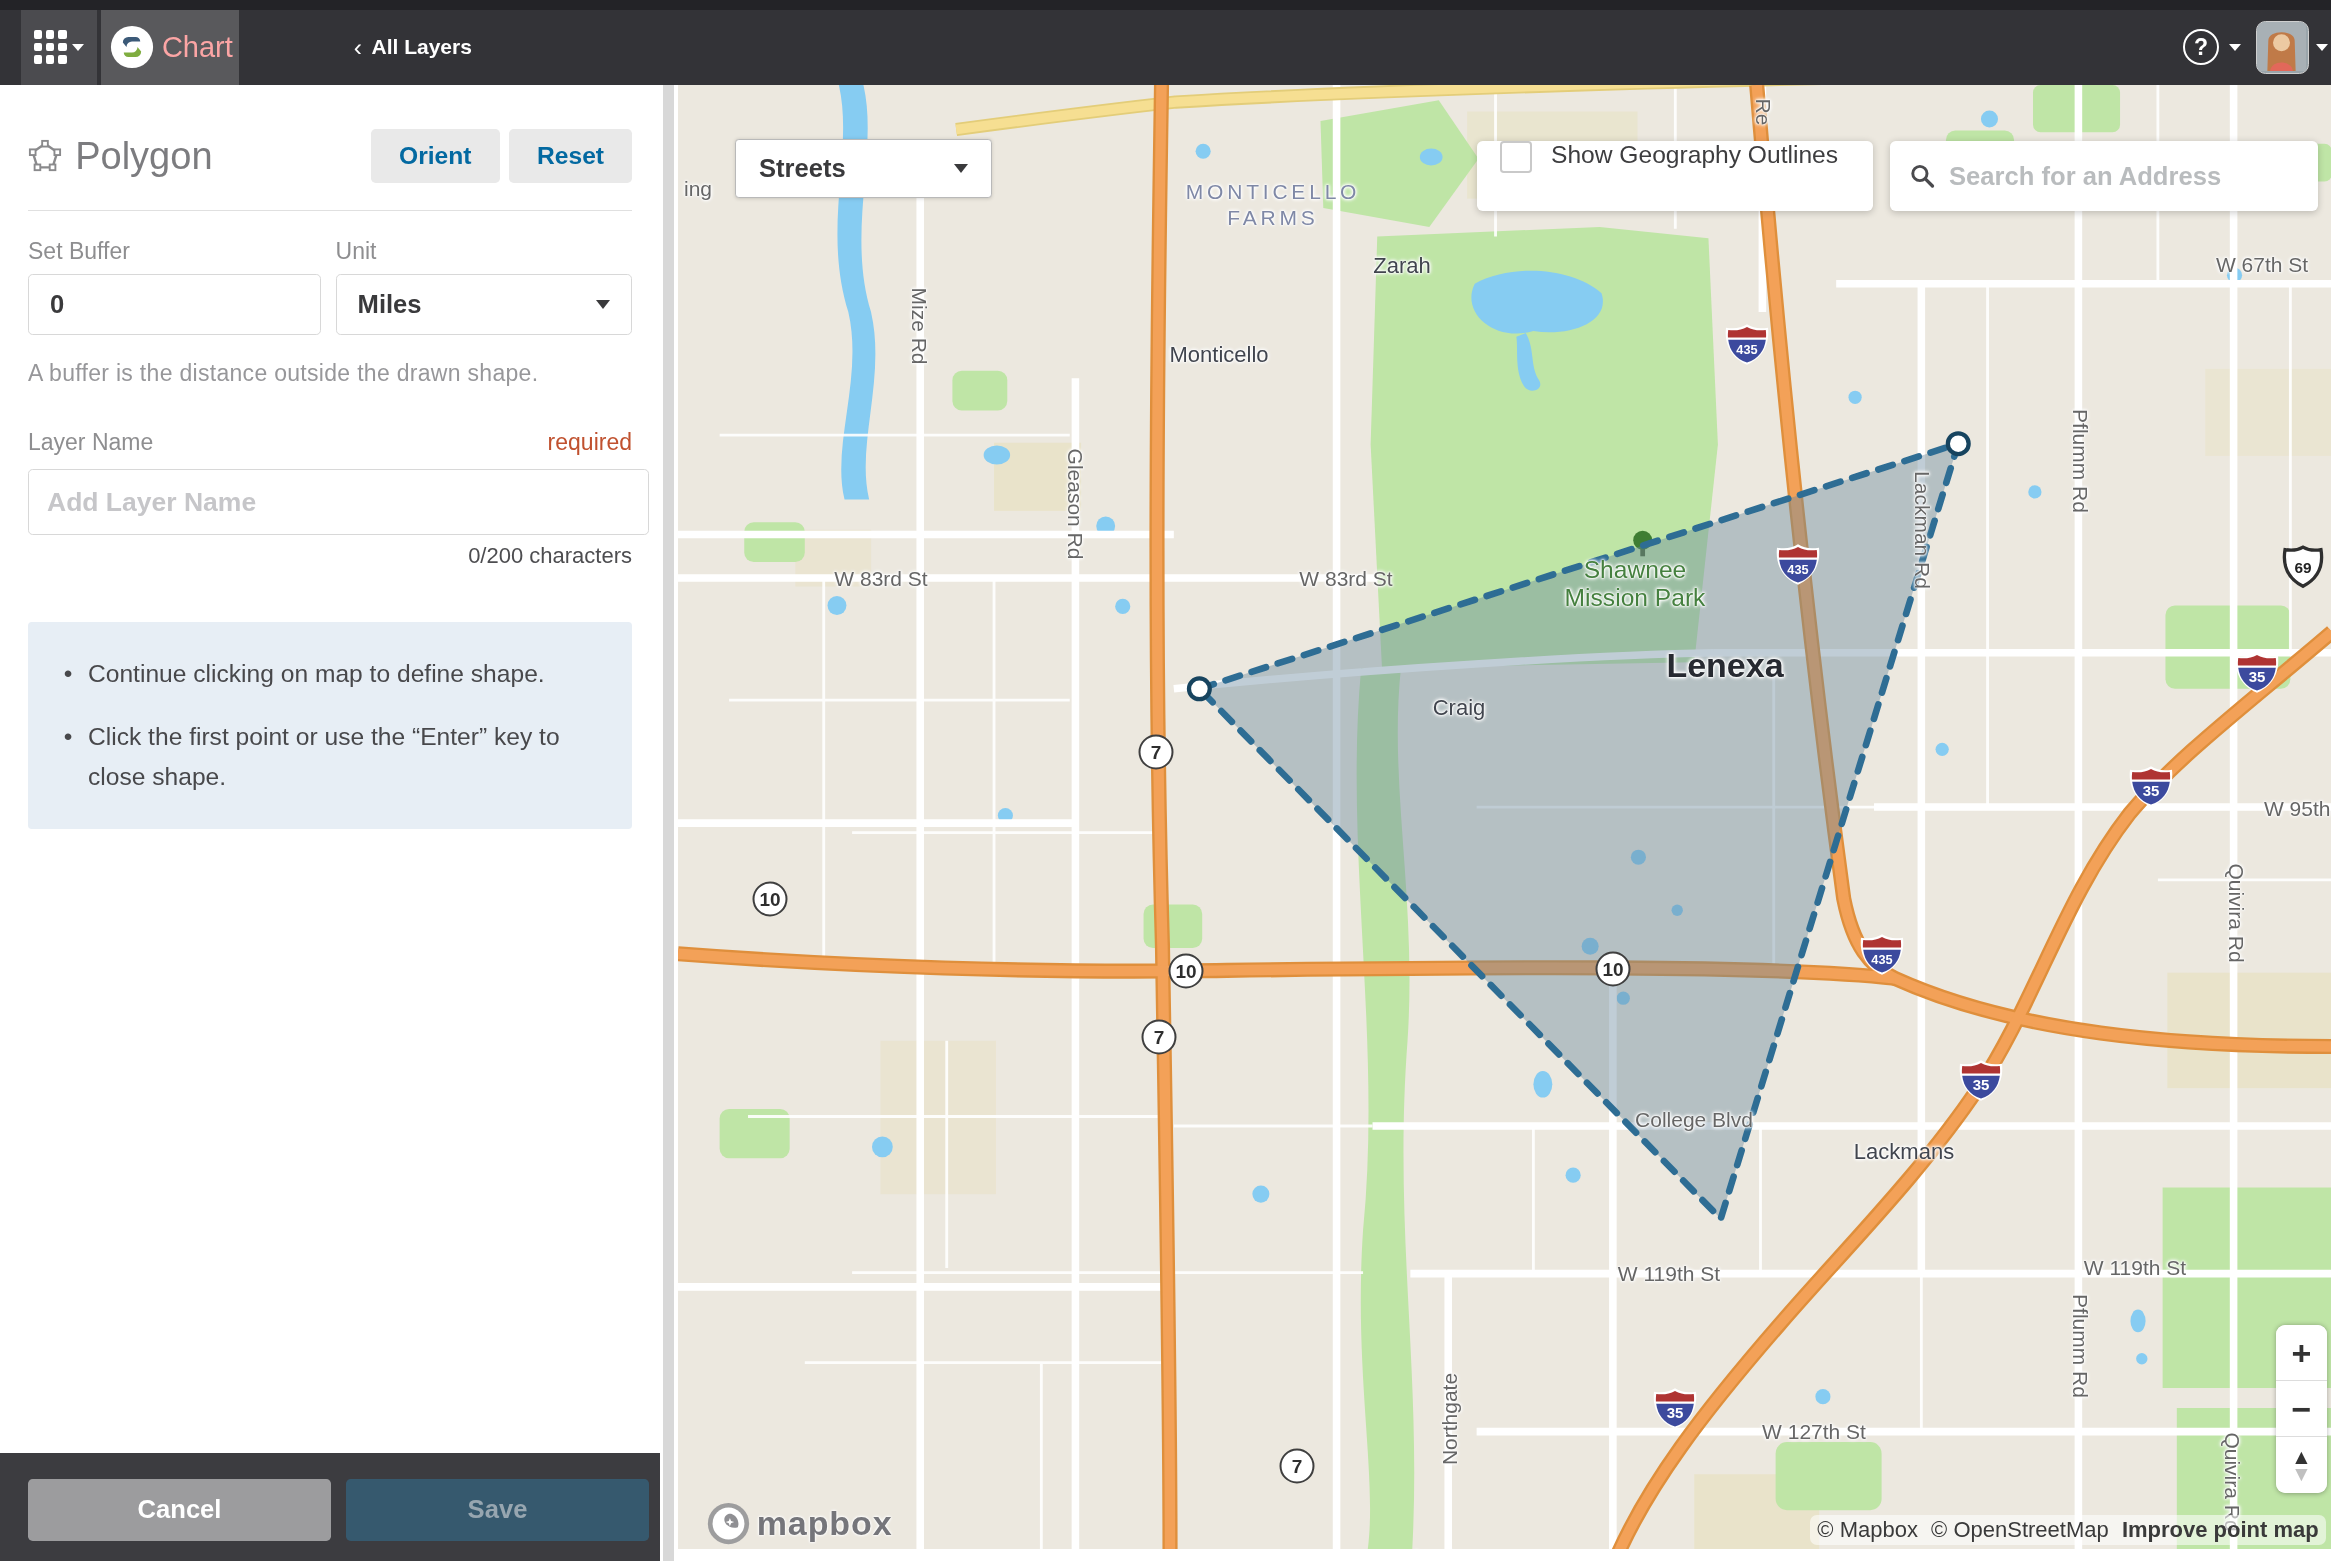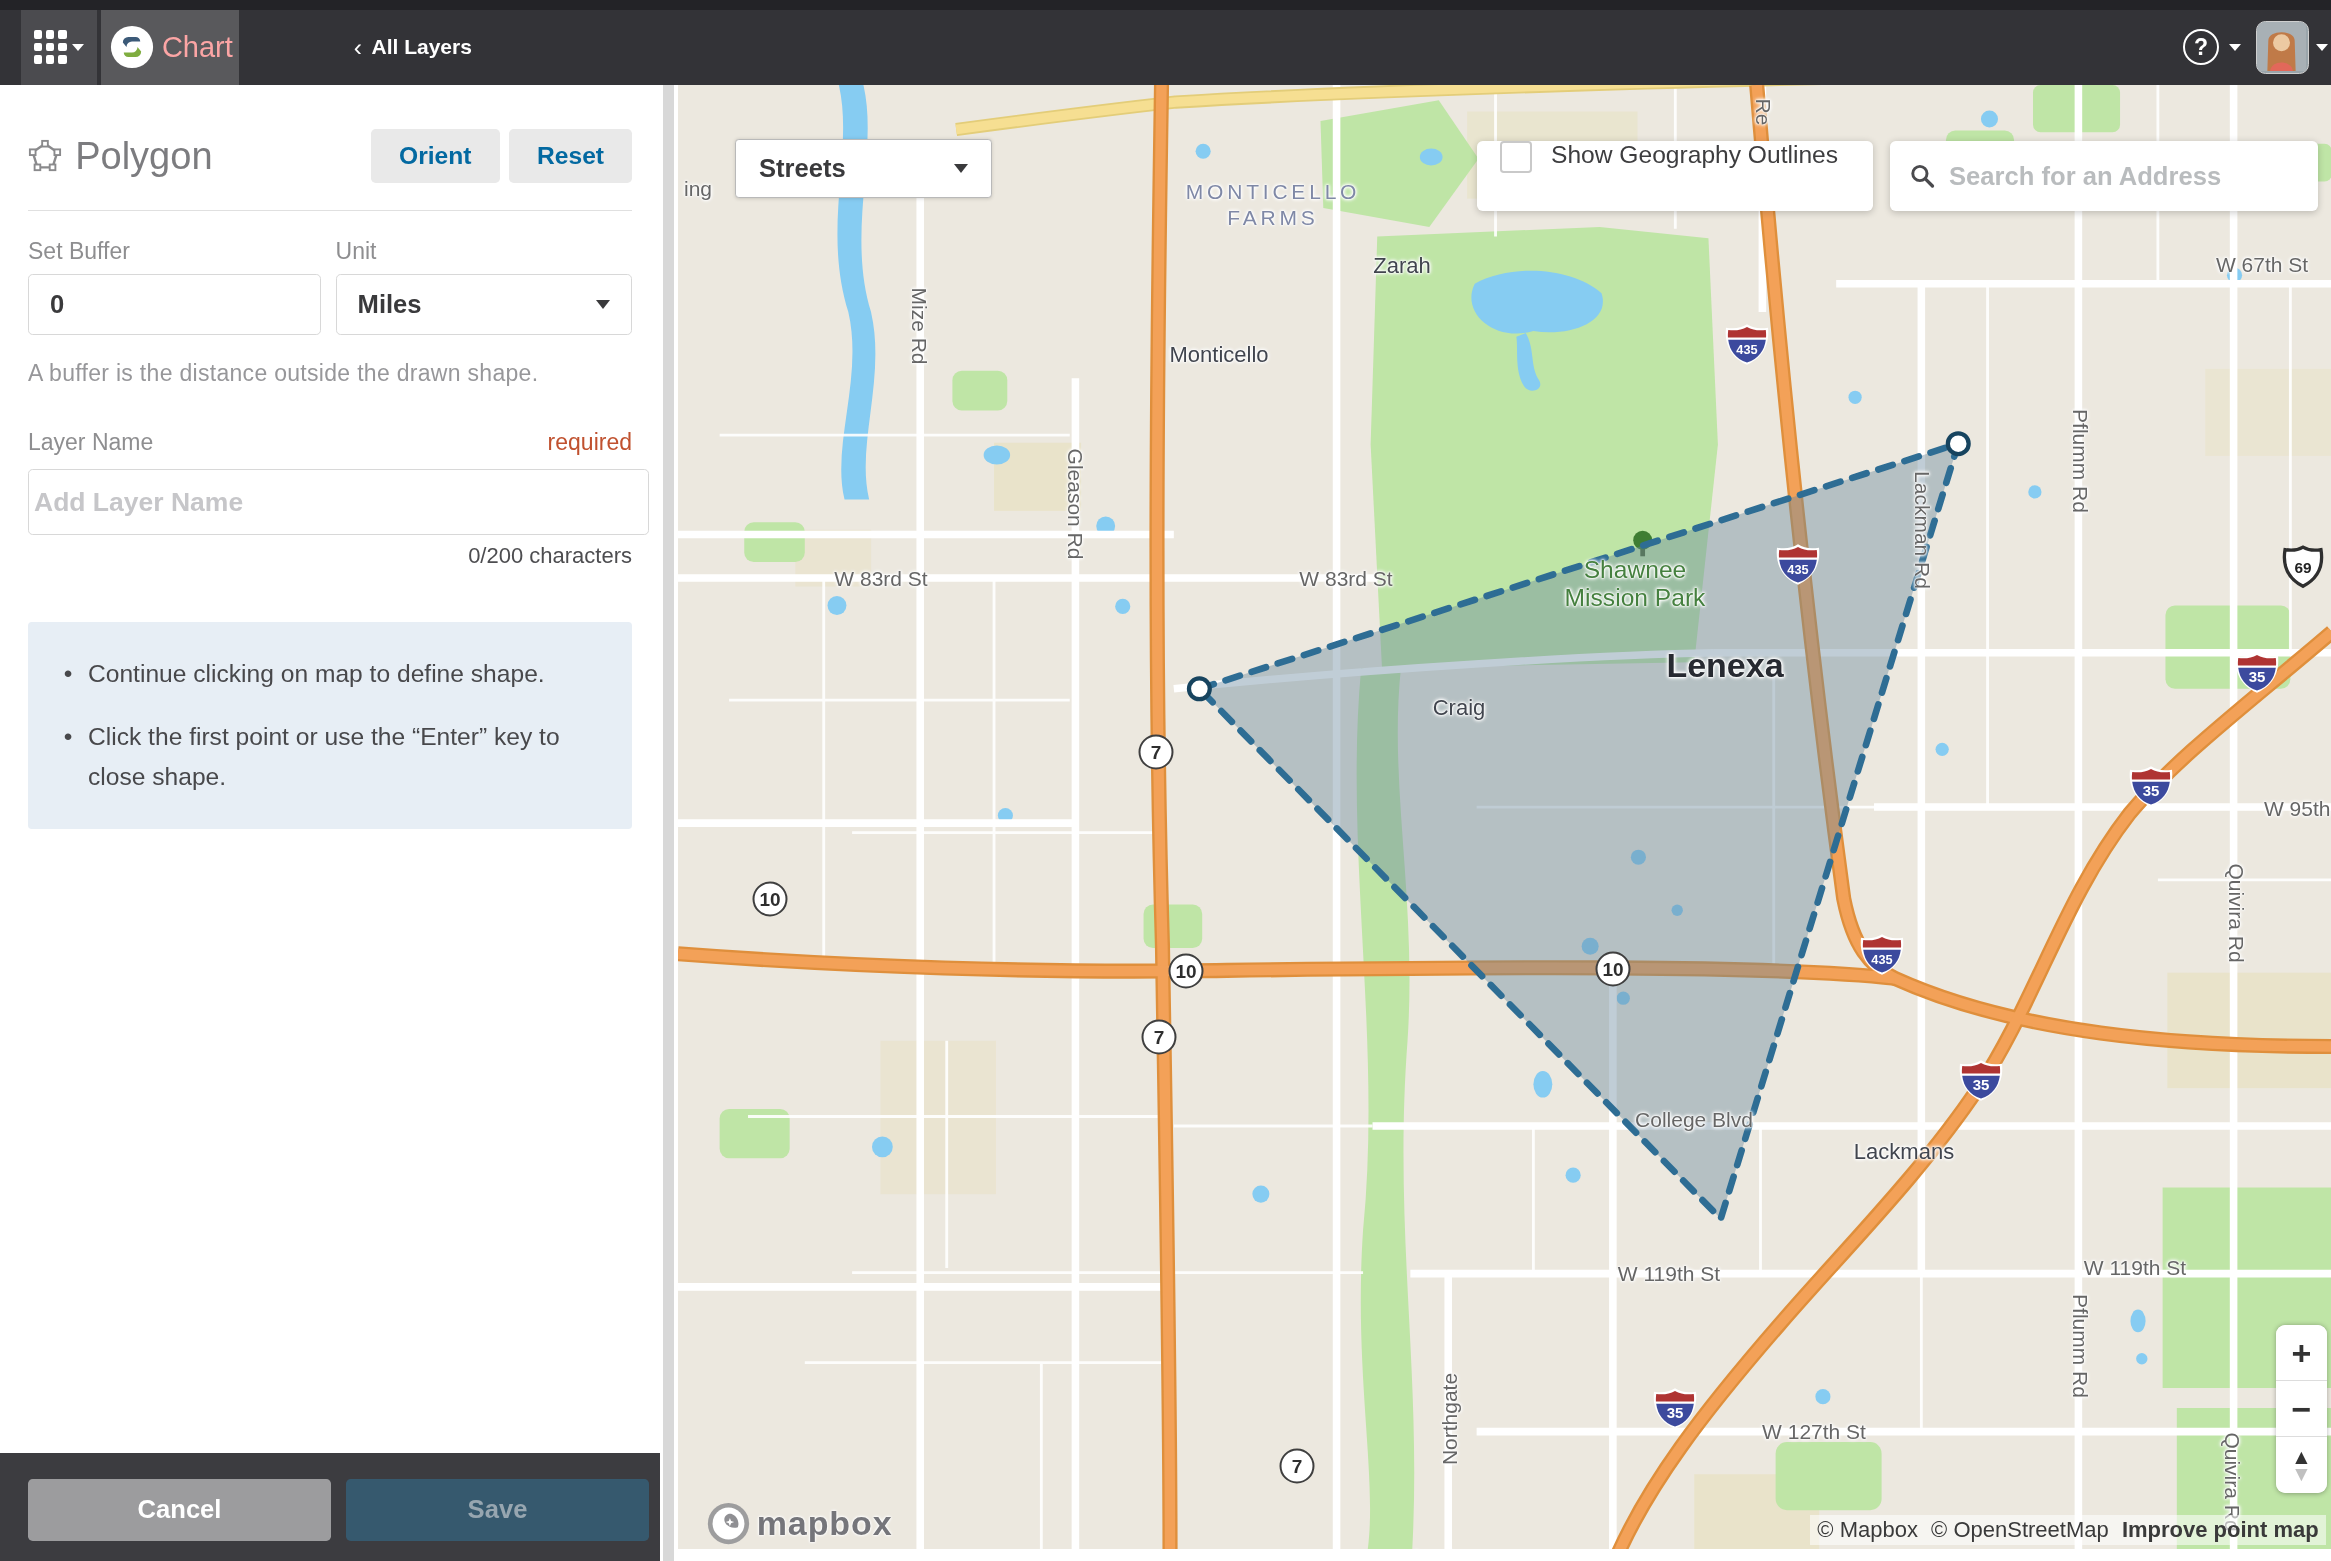--- a/index.html
+++ b/index.html
@@ -48,21 +48,21 @@
   .tinput{ margin-top:9.5px; width:100%; height:61px; border:1.9px solid #d8d8d8; border-radius:4.7px;
     font-size:25.6px; font-weight:bold; color:#3a3a3c; padding:0 21px; font-family:inherit; background:#fff;}
   .selectbox{ margin-top:9.5px; width:100%; height:61px; border:1.9px solid #d8d8d8; border-radius:4.7px;
     display:flex; align-items:center; padding:0 21px; cursor:pointer; background:#fff;}
   .selectbox .val{ font-size:25.6px; font-weight:bold; color:#3a3a3c;}
   .selectbox .caret{ margin-left:auto; border-top-color:#3a3a3c;}
   .help-text{ margin-top:24.6px; font-size:23px; color:#97979a; letter-spacing:0.3px;}
   .ln-row{ display:flex; align-items:baseline; margin-top:42px;}
   .required{ margin-left:auto; font-size:23px; color:#c0512f;}
   .ln-input{ margin-top:13.2px; width:621px; height:66px; border:1.9px solid #d8d8d8; border-radius:4.7px;
-    font-size:26.5px; font-weight:bold; color:#3a3a3c; padding:0 5px; font-family:inherit;}
+    font-size:26.5px; font-weight:bold; color:#3a3a3c; padding:0 18px; font-family:inherit;}
   .ln-input::placeholder{ color:#c6c6c9; opacity:1;}
   .counter{ margin-top:7.6px; text-align:right; font-size:22px; color:#4d4d50;}
   .infobox{ margin-top:53px; background:#e7eef5; border-radius:3.8px; padding:32px 28px 32px 32px;}
   .infobox ul{ list-style:none;}
   .infobox li{ font-size:24.6px; color:#48484b; line-height:40px; padding-left:28px; position:relative; margin-bottom:23px;}
   .infobox li:last-child{ margin-bottom:0;}
   .infobox li::before{ content:"•"; position:absolute; left:3.8px; color:#48484b;}
   .sb-footer{ position:absolute; left:0; top:1453px; width:660px; height:109px; background:#3c3c40; z-index:45;}
   .ftr-btn{ position:absolute; top:25.6px; width:303px; height:62px; border:none; border-radius:4.7px;
     font-size:25.6px; font-weight:bold; font-family:inherit; cursor:pointer;}
@@ -111,21 +111,21 @@
     font-size:34px; font-weight:bold; color:#333; cursor:pointer; display:flex;
     flex-direction:column; align-items:center; justify-content:center; line-height:1; font-family:inherit;}
   .zbtn:last-child{ border-bottom:none;}
   .zbtn .tri-up{ font-size:21px; color:#333;}
   .zbtn .tri-dn{ font-size:21px; color:#c0c0c0; margin-top:-3.8px;}
 
   .mblogo{ position:absolute; left:28px; top:1416px; display:flex; align-items:center; gap:5.7px; z-index:9;}
   .mblogo .mbtext{ font-size:34px; font-weight:bold; color:#75757a; letter-spacing:0.9px;
     text-shadow:0 0 1.9px #fff,0 0 2.8px #fff,0 0 3.8px #fff;}
   .attrib{ position:absolute; right:5.7px; top:1430px; height:30px; background:rgba(255,255,255,.55);
-    display:flex; align-items:center; gap:13.2px; padding:0 7.6px; z-index:9; font-size:22px; color:#3a3a3a;}
+    display:flex; align-items:center; gap:13.2px; padding:0 7.6px; z-index:9; font-size:22px; color:#3a3a3a;border-radius:7px;}
   .attrib .improve{ font-weight:bold; cursor:pointer;}
 </style>
 </head>
 <body>
 
 <div class="topbar">
   <div class="topstrip"></div>
   <div class="grid-btn">
     <span class="grid-dots">
       <span></span>

